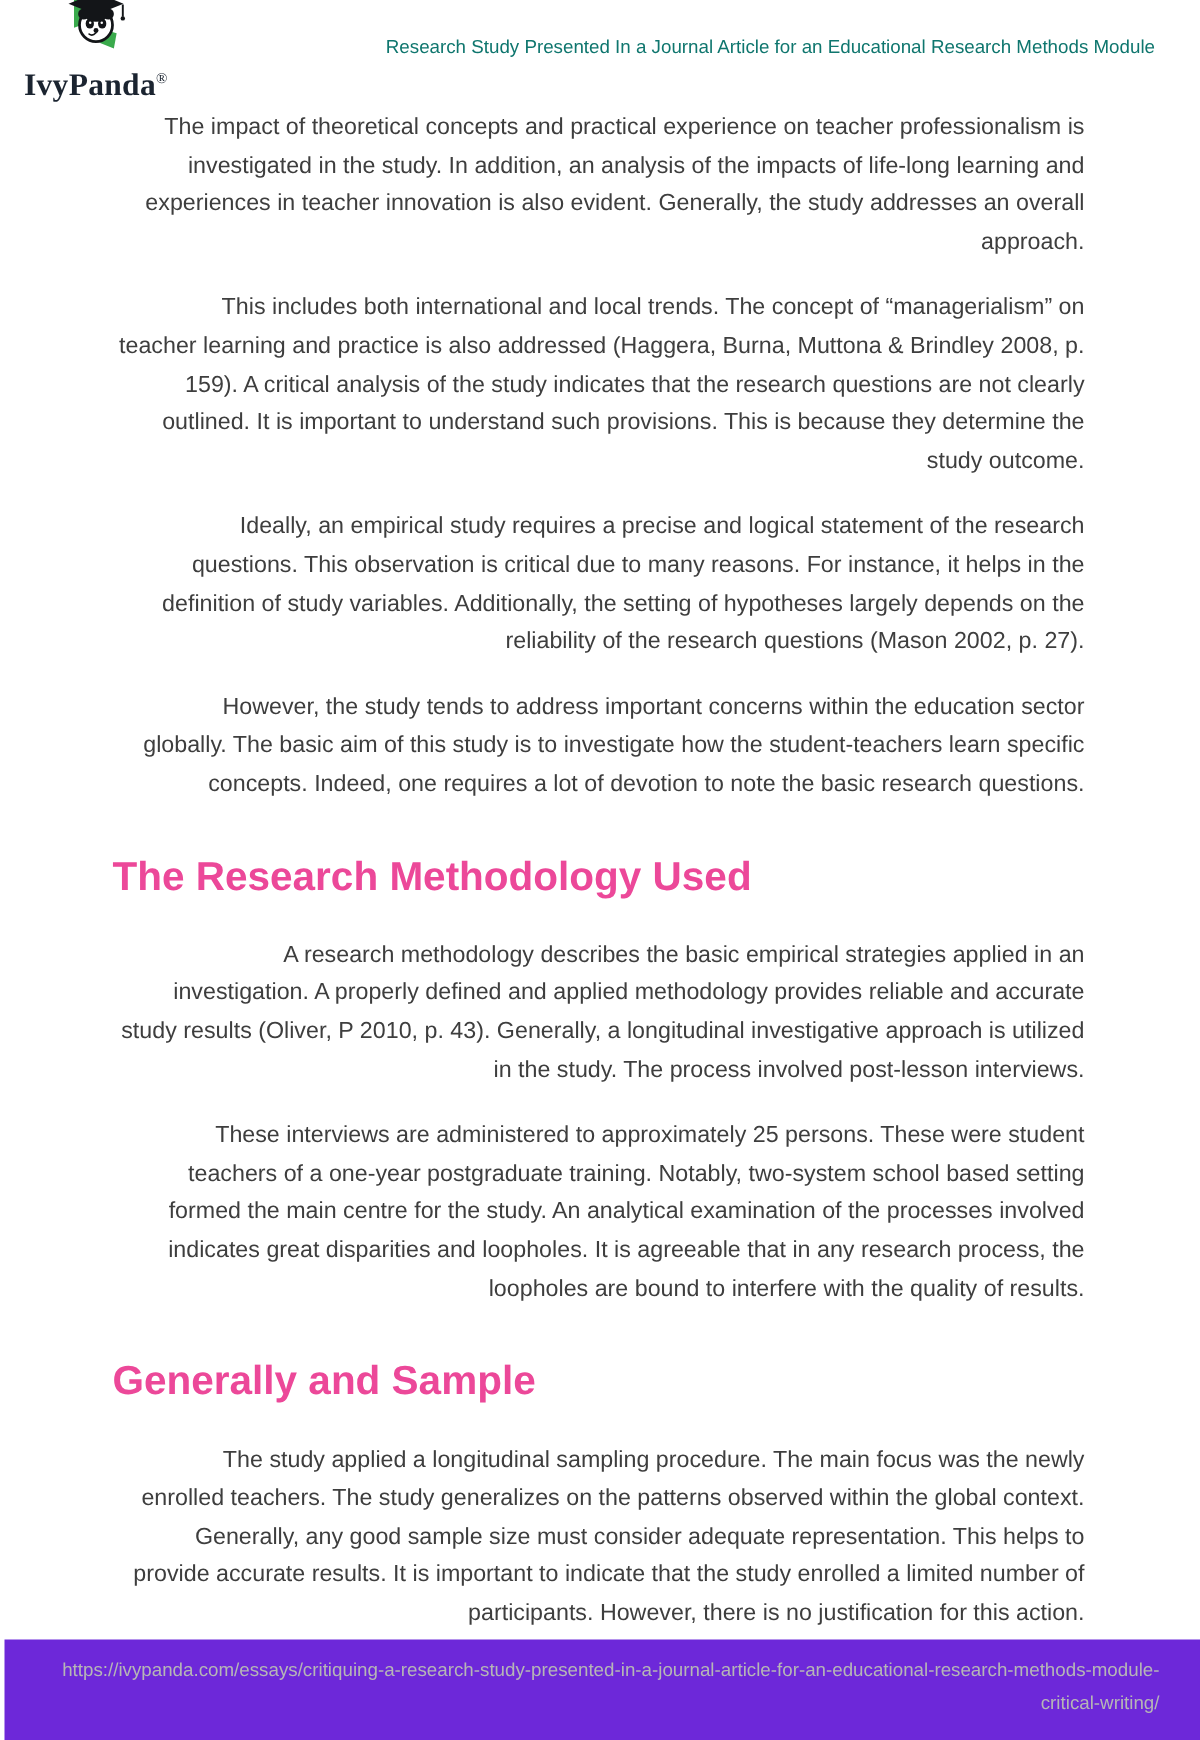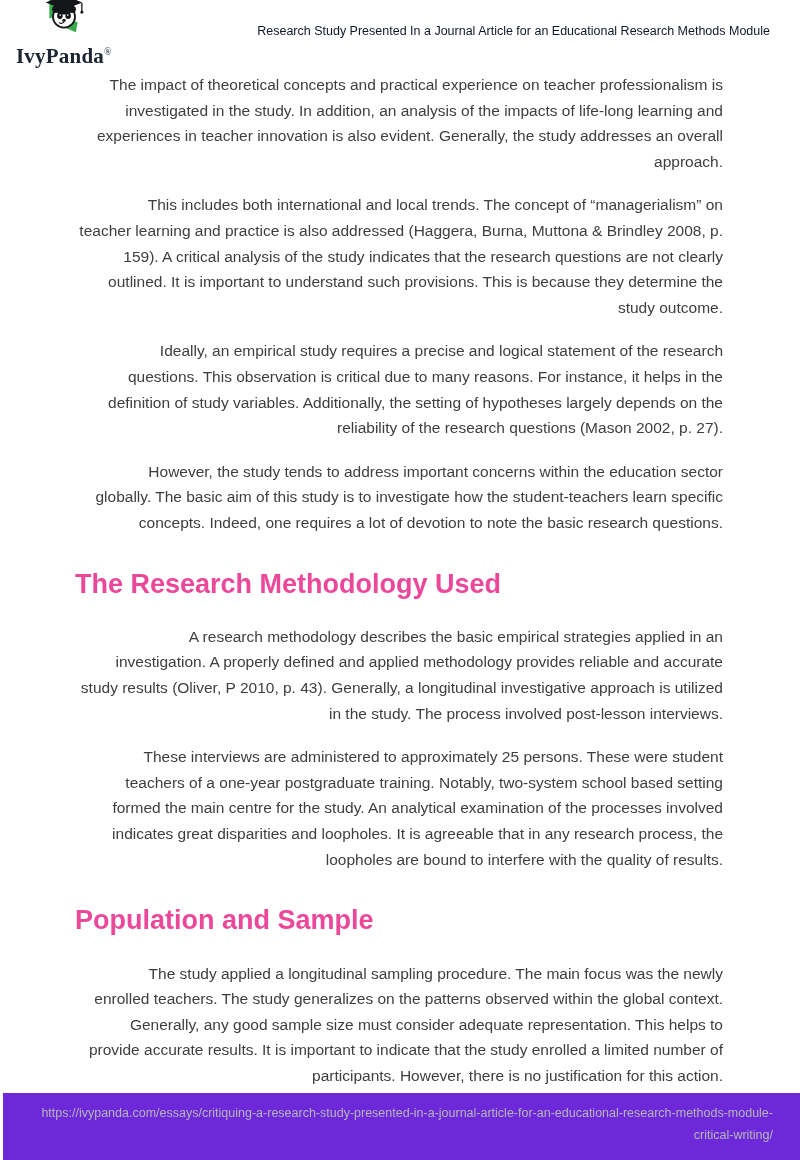--- a/index.html
+++ b/index.html
@@ -40,21 +40,21 @@
     letter-spacing: 0.2px;
   }
   .brand sup {
     font-size: 10px;
     font-weight: 400;
     vertical-align: super;
   }
   .header-title {
     margin-left: auto;
     font-size: 12.5px;
-    color: #0f172a;
+    color: #0f766e;
     text-align: right;
     max-width: 560px;
     line-height: 1.3;
     padding-top: 2px;
   }
   
   .article {
     padding: 12px 77px 0 75px;
     color: #3e3e3e;
   }
@@ -127,21 +127,21 @@
   <div class="article">
     <p>The impact of theoretical concepts and practical experience on teacher professionalism is investigated in the study. In addition, an analysis of the impacts of life-long learning and experiences in teacher innovation is also evident. Generally, the study addresses an overall approach.</p>
     <p>This includes both international and local trends. The concept of “managerialism” on teacher learning and practice is also addressed (Haggera, Burna, Muttona &amp; Brindley 2008, p. 159). A critical analysis of the study indicates that the research questions are not clearly outlined. It is important to understand such provisions. This is because they determine the study outcome.</p>
     <p>Ideally, an empirical study requires a precise and logical statement of the research questions. This observation is critical due to many reasons. For instance, it helps in the definition of study variables. Additionally, the setting of hypotheses largely depends on the reliability of the research questions (Mason 2002, p. 27).</p>
     <p>However, the study tends to address important concerns within the education sector globally. The basic aim of this study is to investigate how the student-teachers learn specific concepts. Indeed, one requires a lot of devotion to note the basic research questions.</p>
 
     <h2>The Research Methodology Used</h2>
     <p>A research methodology describes the basic empirical strategies applied in an investigation. A properly defined and applied methodology provides reliable and accurate study results (Oliver, P 2010, p. 43). Generally, a longitudinal investigative approach is utilized in the study. The process involved post-lesson interviews.</p>
     <p>These interviews are administered to approximately 25 persons. These were student teachers of a one-year postgraduate training. Notably, two-system school based setting formed the main centre for the study. An analytical examination of the processes involved indicates great disparities and loopholes. It is agreeable that in any research process, the loopholes are bound to interfere with the quality of results.</p>
 
-    <h2>Population and Sample</h2>
+    <h2>Generally and Sample</h2>
     <p>The study applied a longitudinal sampling procedure. The main focus was the newly enrolled teachers. The study generalizes on the patterns observed within the global context. Generally, any good sample size must consider adequate representation. This helps to provide accurate results. It is important to indicate that the study enrolled a limited number of participants. However, there is no justification for this action.</p>
   </div>
 
   <div class="footer">
     <div class="footer-url">https://ivypanda.com/essays/critiquing-a-research-study-presented-in-a-journal-article-for-an-educational-research-methods-module-critical-writing/</div>
   </div>
 
 </div>
 
 </body></html>

